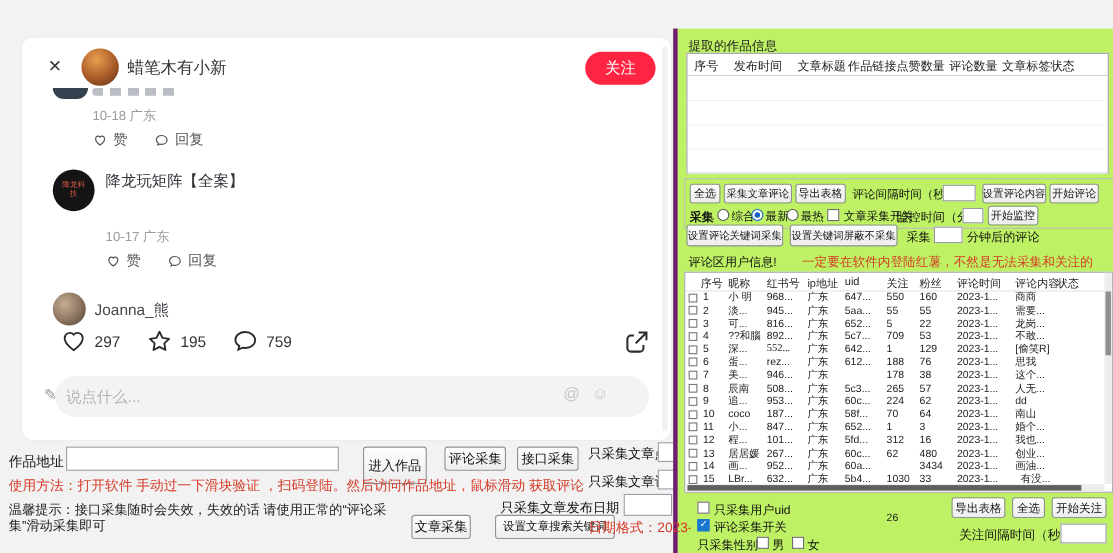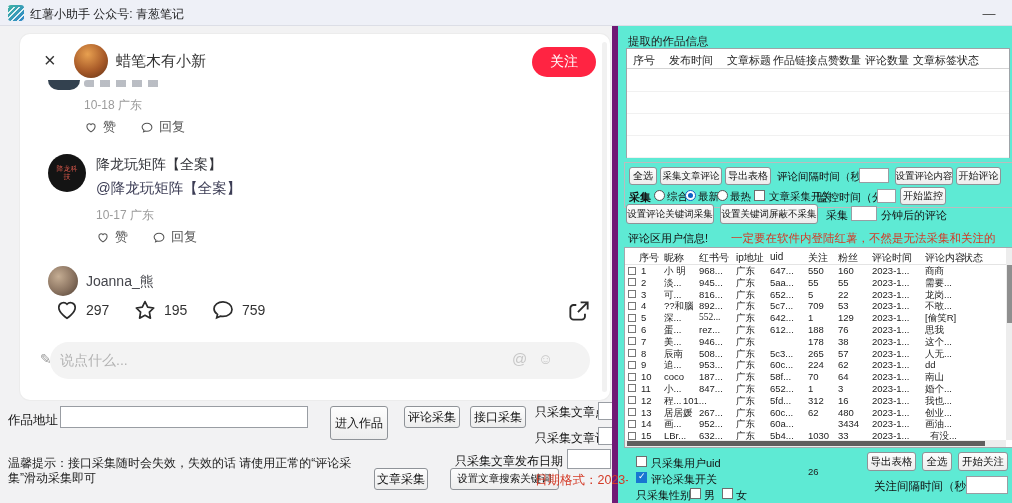--- a/index.html
+++ b/index.html
@@ -53,21 +53,21 @@
 
   
   .bl-label { position:absolute; font-size:12.5px; color:#111; white-space:nowrap; }
   .red { color:#d43a26 !important; }
   .tbx { position:absolute; background:#fff; border:1px solid #999da3; }
   .btn { position:absolute; background:linear-gradient(#fdfdfd,#ededed); border:1px solid #8f9398; border-radius:3px;
          font-size:11px; color:#111; display:flex; align-items:center; justify-content:center; white-space:nowrap; overflow:hidden; }
   .date-red { position:absolute; left:535px; top:446px; width:93px; font-size:12.5px; color:#d43a26; white-space:nowrap; overflow:hidden; z-index:6; }
 
   
-  .right-panel { position:absolute; left:612px; top:26px; width:400px; height:477px; background:#5eead4; border-left:6px solid #701a75; }
+  .right-panel { position:absolute; left:612px; top:26px; width:400px; height:477px; background:#bef264; border-left:4px solid #701a75; }
   .rp-label { position:absolute; font-size:11.5px; color:#222; white-space:nowrap; }
 
   .works-table { position:absolute; left:8px; top:22px; width:384px; height:110px; background:#fff; border:1px solid #9fa3a8; }
   .wt-header { position:absolute; left:0; top:0; right:0; height:20px; border-bottom:1px solid #d4d4d4; }
   .wt-h { position:absolute; top:4px; font-size:11px; color:#222; white-space:nowrap; }
   .wt-row { position:absolute; left:0; right:0; height:22px; border-bottom:1px solid #f1f1f1; }
 
   .groupbox { position:absolute; left:6px; top:136px; width:392px; height:46px; border:1px solid #bcbcbe; }
   .ctl-label { position:absolute; font-size:10.5px; color:#111; white-space:nowrap; }
   .rd { position:absolute; width:11px; height:11px; border:1px solid #555; border-radius:50%; background:#fff; }
@@ -89,25 +89,20 @@
   .hscroll { position:absolute; left:0; right:7px; bottom:0; height:7px; background:#ededed; }
   .hthumb { position:absolute; left:2px; top:1px; width:358px; height:5px; background:#5f5f5f; }
 
   svg.ic { display:block; }
 </style>
 </head>
 <body>
 
 <div class="window">
 
-  <div class="titlebar">
-    <div class="appicon"></div>
-    <div class="apptitle">红薯小助手 公众号: 青葱笔记</div>
-    <div class="minbtn">—</div>
-  </div>
 
   <div class="left-region">
 
     <div class="post-card">
       <div class="close-x">×</div>
       <div class="avatar av-author"></div>
       <div class="author-name">蜡笔木有小新</div>
       <div class="follow-btn">关注</div>
 
       <div class="av-sliver"></div>
@@ -122,21 +117,20 @@
         <svg class="ic" width="14" height="13" viewBox="0 0 24 24">
             <path d="M12 4C6.9 4 3 7.2 3 11.2c0 2.3 1.3 4.3 3.3 5.6L5.6 20l3.6-1.6c.9.2 1.8.4 2.8.4 5.1 0 9-3.2 9-7.2S17.1 4 12 4z" fill="none" stroke="#555" stroke-width="2"></path>
           </svg>
         <span>回复</span>
       </div>
 
       <div class="avatar av-c2">
           <span>降龙科技</span>
         </div>
       <div class="cname" style="left:76px;top:122px;">降龙玩矩阵【全案】</div>
-      <div class="ccontent" style="left:76px;top:145px;">@降龙玩矩阵【全案】</div>
       <div class="meta" style="left:76px;top:173px;">10-17 广东</div>
       <div class="c-act" style="left:76px;top:194px;">
         <svg class="ic" width="14" height="13" viewBox="0 0 24 24">
             <path d="M12 20s-7.5-4.9-7.5-10A4.3 4.3 0 0 1 12 6.6 4.3 4.3 0 0 1 19.5 10c0 5.1-7.5 10-7.5 10z" fill="none" stroke="#555" stroke-width="2"></path>
           </svg>
         <span>赞</span>
         <span class="gap"></span>
         <svg class="ic" width="14" height="13" viewBox="0 0 24 24">
             <path d="M12 4C6.9 4 3 7.2 3 11.2c0 2.3 1.3 4.3 3.3 5.6L5.6 20l3.6-1.6c.9.2 1.8.4 2.8.4 5.1 0 9-3.2 9-7.2S17.1 4 12 4z" fill="none" stroke="#555" stroke-width="2"></path>
           </svg>
@@ -174,20 +168,21 @@
 
     <div class="bl-label" style="left:8px;top:386px;">作品地址</div>
     <input class="tbx" style="left: 60px; top: 380px; width: 248px; height: 22px;" value="">
     <div class="btn" style="left:330px;top:380px;width:58px;height:34px;font-size:12px;">进入作品</div>
     <div class="btn" style="left:404px;top:380px;width:56px;height:22px;font-size:12px;">评论采集</div>
     <div class="btn" style="left:470px;top:380px;width:56px;height:22px;font-size:12px;">接口采集</div>
 
     <div class="bl-label" style="left:535px;top:378px;font-size:12px;">只采集文章点赞</div>
     <input class="tbx" style="left: 598px; top: 376px; width: 40px; height: 18px;">
 
+    <div class="bl-label red" style="left:8px;top:407px;font-size:12.5px;">使用方法：打开软件 手动过一下滑块验证 ，扫码登陆。然后访问作品地址，鼠标滑动 获取评论</div>
     <div class="bl-label" style="left:535px;top:404px;font-size:12px;">只采集文章评论</div>
     <input class="tbx" style="left: 598px; top: 401px; width: 40px; height: 18px;">
 
     <div class="bl-label" style="left:455px;top:427px;font-size:12px;">只采集文章发布日期</div>
     <input class="tbx" style="left: 567px; top: 423px; width: 44px; height: 20px;">
 
     <div class="bl-label" style="left:8px;top:429px;font-size:12px;color:#222;">温馨提示：接口采集随时会失效，失效的话 请使用正常的“评论采</div>
     <div class="bl-label" style="left:8px;top:444px;font-size:12px;color:#222;">集”滑动采集即可</div>
 
     <div class="btn" style="left:374px;top:442px;width:54px;height:22px;font-size:12px;">文章采集</div>
@@ -404,21 +399,21 @@
             <span class="ct-cell" style="left: 183px; width: 28px;">1</span>
             <span class="ct-cell" style="left: 213px; width: 32px;">3</span>
             <span class="ct-cell" style="left: 247px; width: 52px;">2023-1...</span>
             <span class="ct-cell" style="left: 300px; width: 37px;">婚个...</span>
             <span class="ct-cell" style="left: 338px; width: 30px;"></span>
           </div>
           <div class="ct-row">
             <span class="rowcb"></span>
             <span class="ct-cell" style="left: 16px; width: 22px;">12</span>
             <span class="ct-cell" style="left: 39px; width: 34px;">程...</span>
-            <span class="ct-cell" style="left: 58px; width: 36px;">101...</span>
+            <span class="ct-cell" style="left: 74px; width: 36px;">101...</span>
             <span class="ct-cell" style="left: 111px; width: 32px;">广东</span>
             <span class="ct-cell" style="left: 145px; width: 36px;">5fd...</span>
             <span class="ct-cell" style="left: 183px; width: 28px;">312</span>
             <span class="ct-cell" style="left: 213px; width: 32px;">16</span>
             <span class="ct-cell" style="left: 247px; width: 52px;">2023-1...</span>
             <span class="ct-cell" style="left: 300px; width: 37px;">我也...</span>
             <span class="ct-cell" style="left: 338px; width: 30px;"></span>
           </div>
           <div class="ct-row">
             <span class="rowcb"></span>

